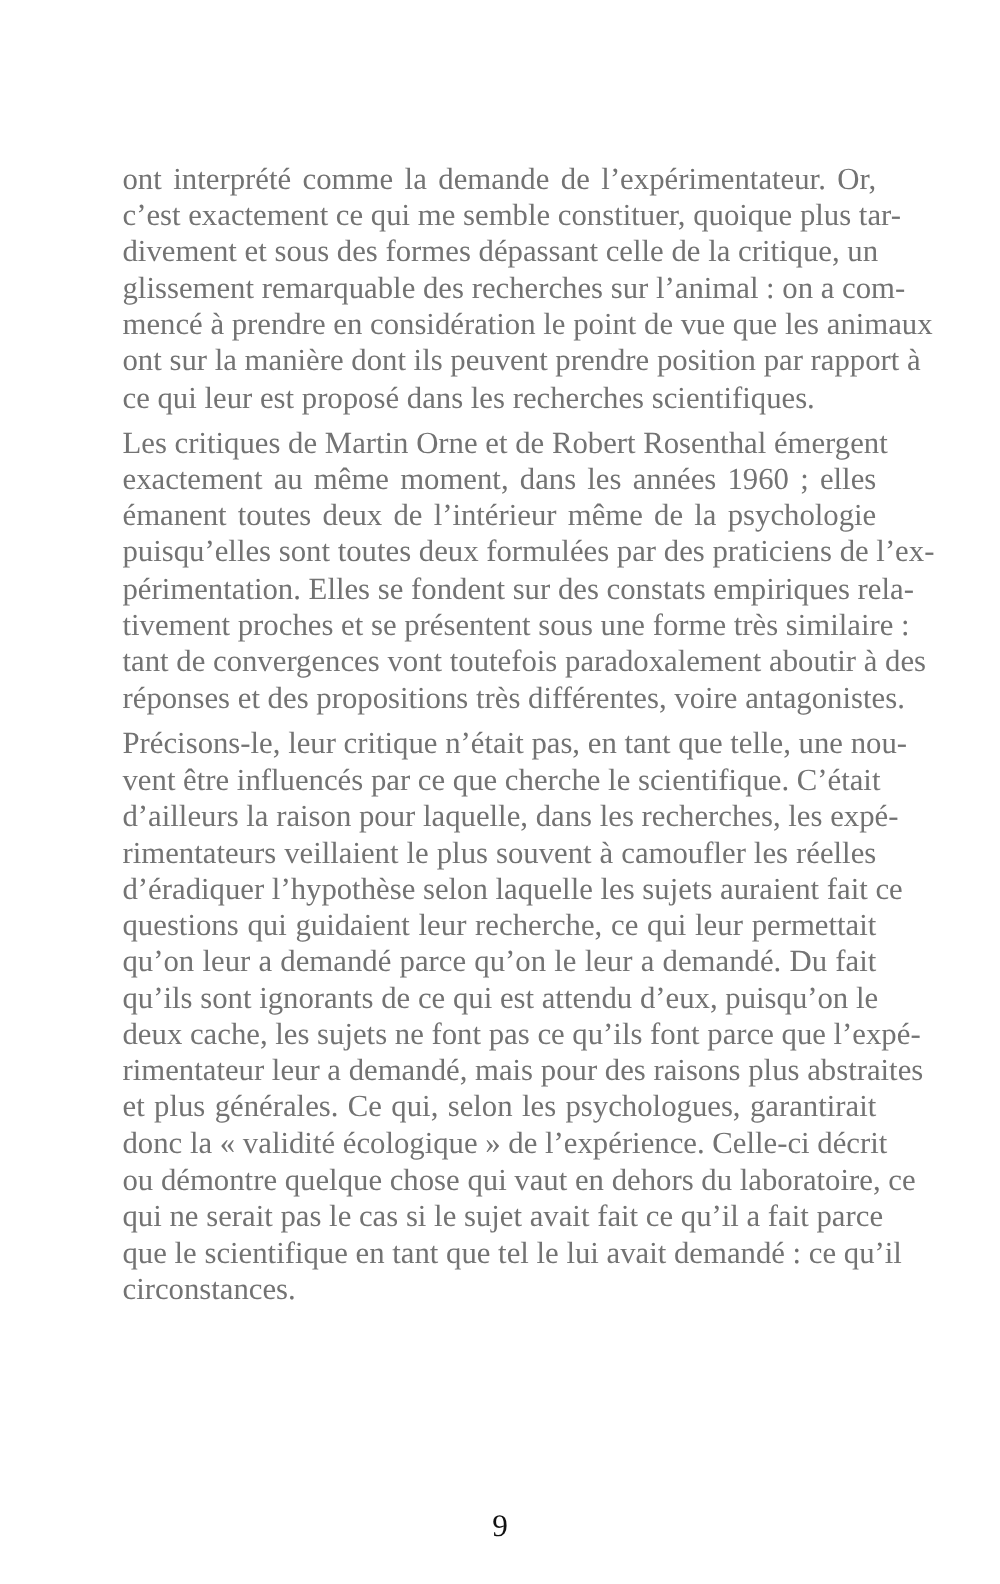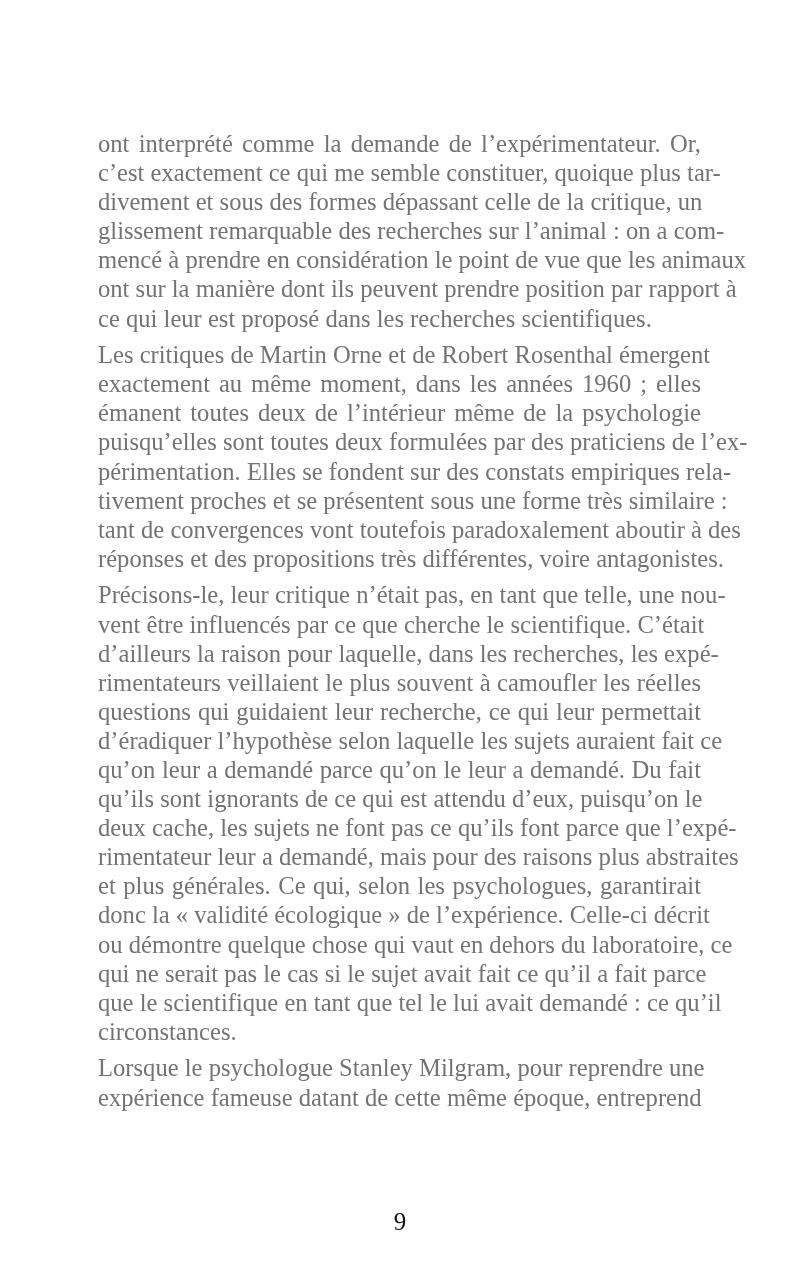--- a/index.html
+++ b/index.html
@@ -35,32 +35,28 @@
     <span class="line">périmentation. Elles se fondent sur des constats empiriques rela-</span>
     <span class="line">tivement proches et se présentent sous une forme très similaire :</span>
     <span class="line">tant de convergences vont toutefois paradoxalement aboutir à des</span>
     <span class="line last">réponses et des propositions très différentes, voire antagonistes.</span>
   </p>
   <p class="para">
     <span class="line">Précisons-le, leur critique n’était pas, en tant que telle, une nou-</span>
     <span class="line">vent être influencés par ce que cherche le scientifique. C’était</span>
     <span class="line">d’ailleurs la raison pour laquelle, dans les recherches, les expé-</span>
     <span class="line">rimentateurs veillaient le plus souvent à camoufler les réelles</span>
+    <span class="line">d’éradiquer l’hypothèse selon laquelle les sujets auraient fait ce</span>
     <span class="line">questions qui guidaient leur recherche, ce qui leur permettait</span>
-    <span class="line">d’éradiquer l’hypothèse selon laquelle les sujets auraient fait ce</span>
     <span class="line"><span>qu’on leur a demandé </span><span class="it">parce qu’on le leur a demandé</span><span>. Du fait</span></span>
     <span class="line">qu’ils sont ignorants de ce qui est attendu d’eux, puisqu’on le</span>
     <span class="line">deux cache, les sujets ne font pas ce qu’ils font parce que l’expé-</span>
     <span class="line">rimentateur leur a demandé, mais pour des raisons plus abstraites</span>
     <span class="line">et plus générales. Ce qui, selon les psychologues, garantirait</span>
     <span class="line">donc la « validité écologique » de l’expérience. Celle-ci décrit</span>
     <span class="line">ou démontre quelque chose qui vaut en dehors du laboratoire, ce</span>
     <span class="line">qui ne serait pas le cas si le sujet avait fait ce qu’il a fait parce</span>
     <span class="line"><span>que le scientifique en tant que tel le lui avait demandé : </span><span class="it">ce qu’il</span></span>
     <span class="line last"><span class="it">circonstances</span><span>.</span></span>
   </p>
-  <p class="para">
-    <span class="line">Lorsque le psychologue Stanley Milgram, pour reprendre une</span>
-    <span class="line">expérience fameuse datant de cette même époque, entreprend</span>
-  </p>
 </div>
 
 <div class="pagenum">9</div>
 
 </body></html>

